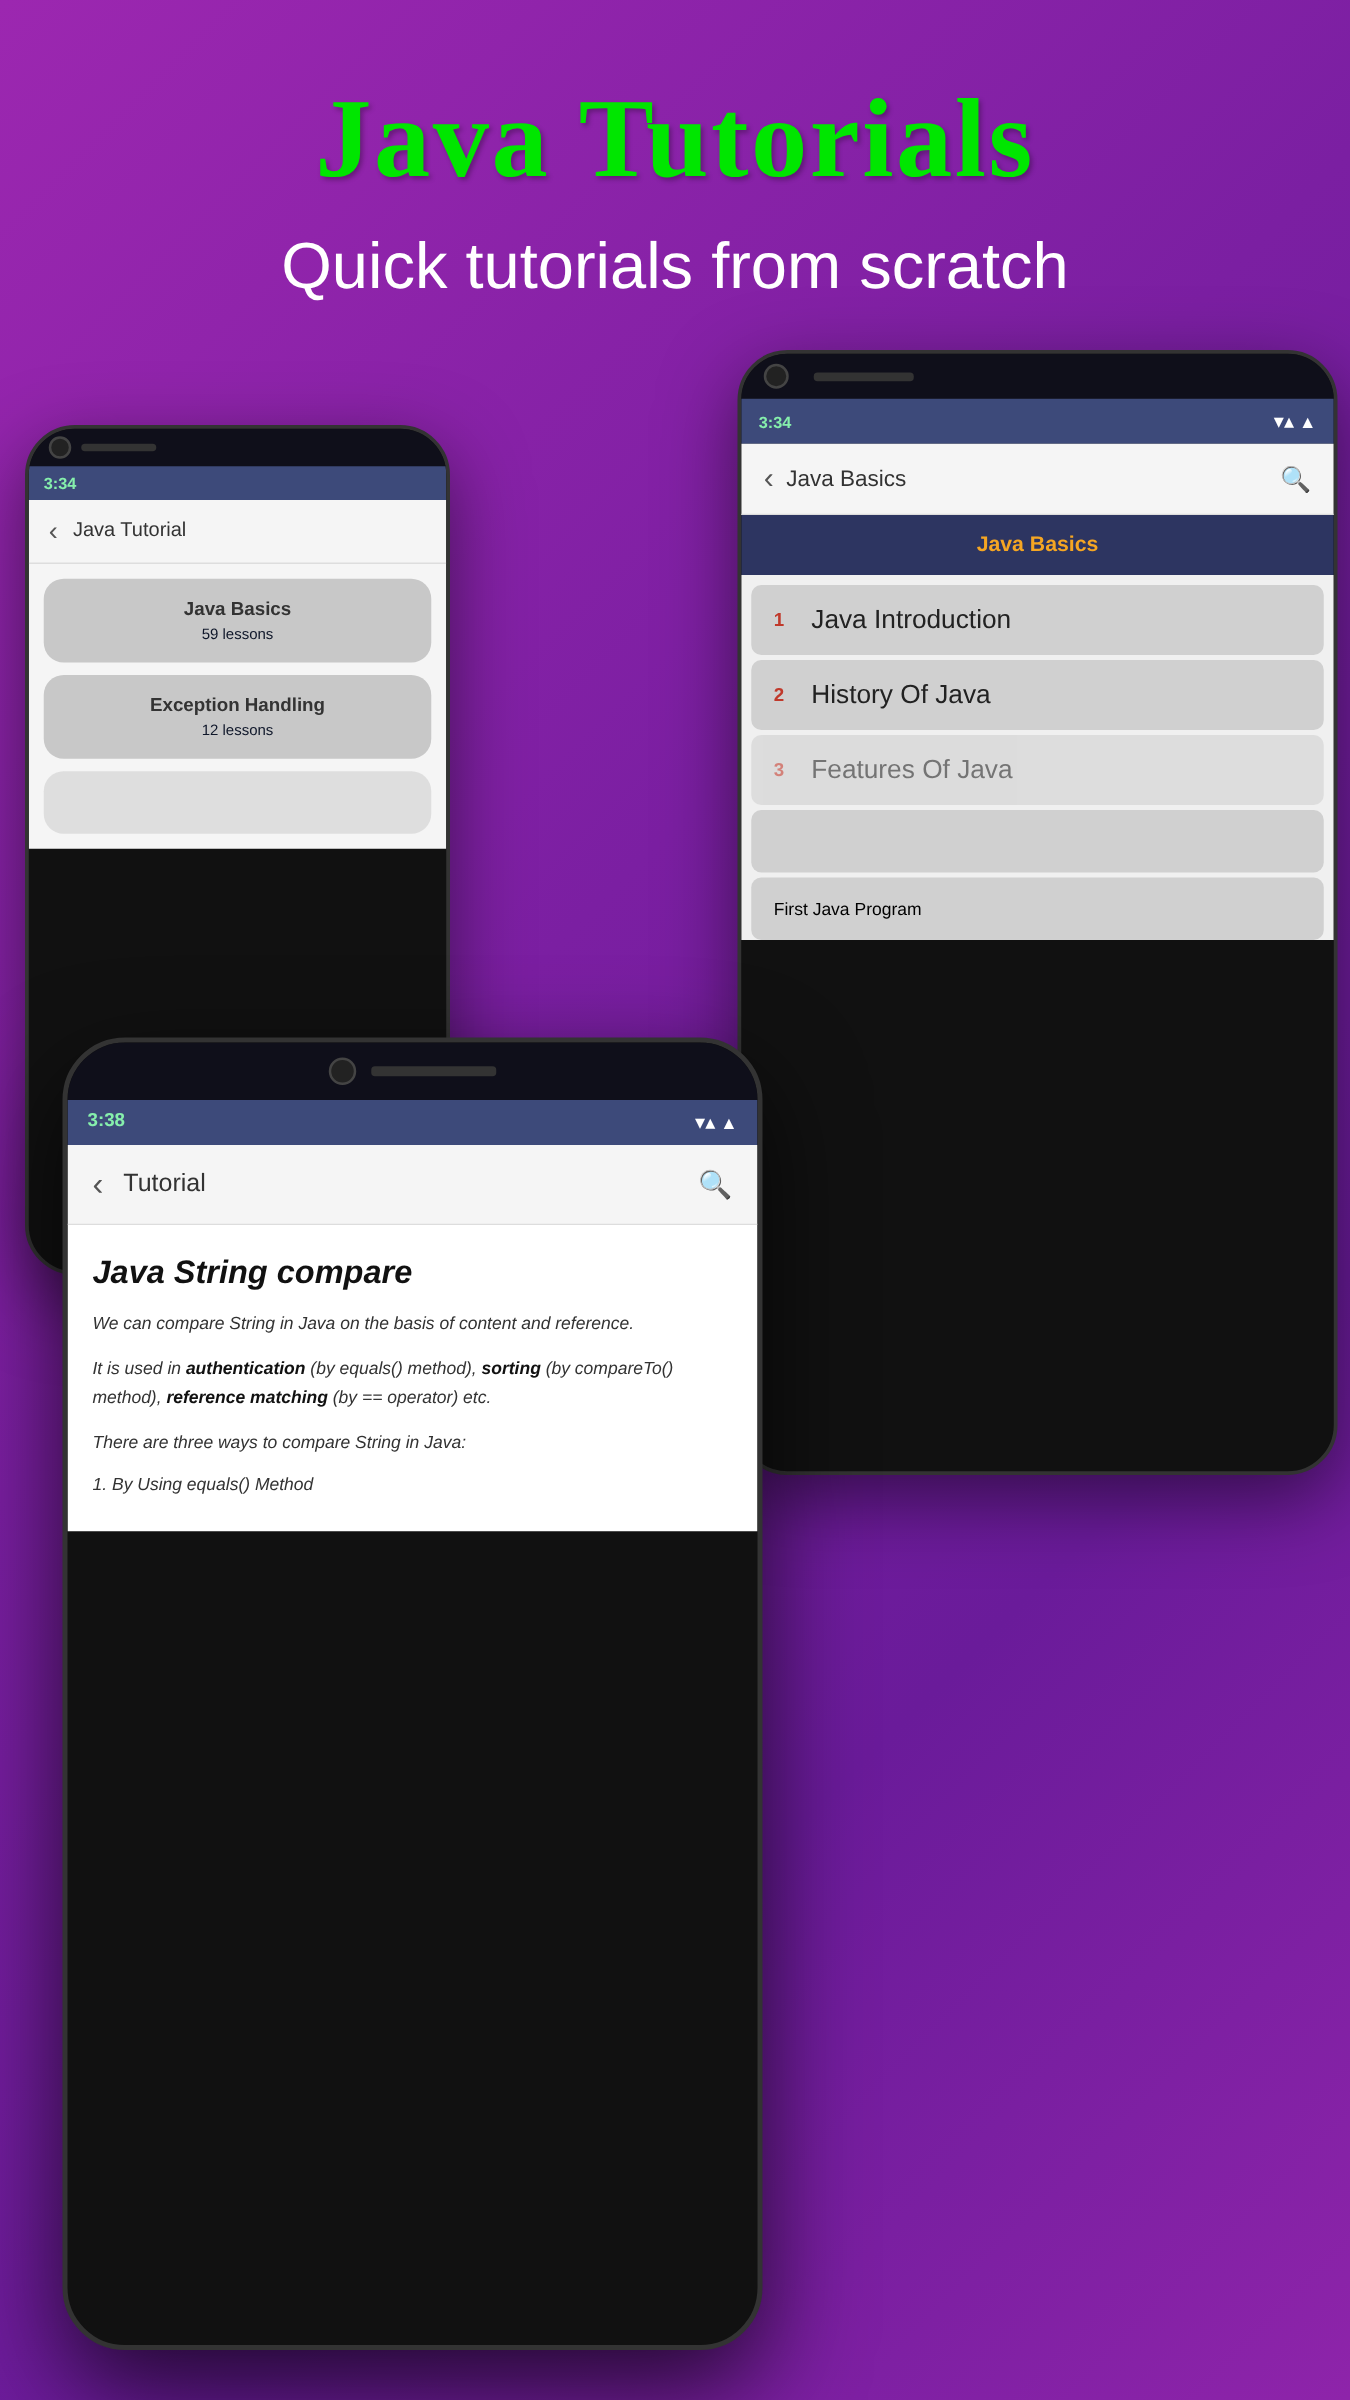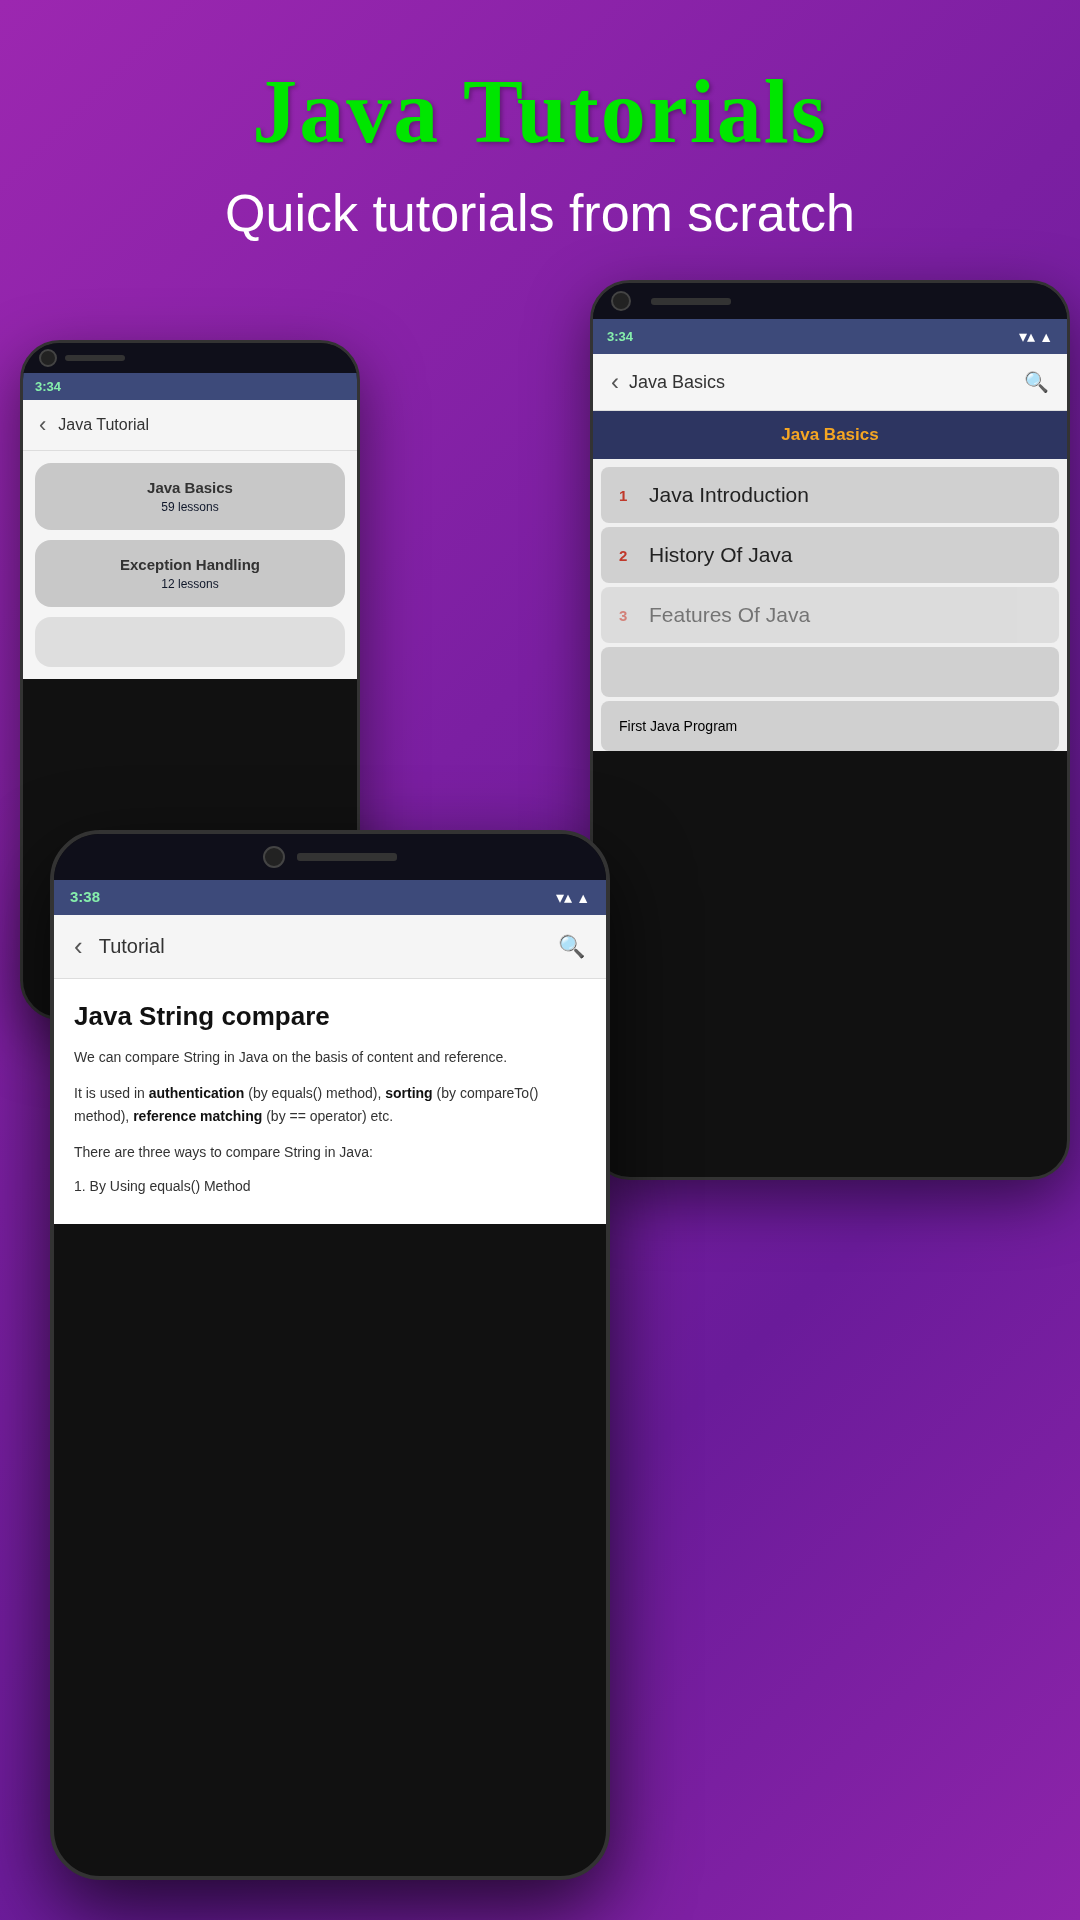--- a/index.html
+++ b/index.html
@@ -268,20 +268,21 @@
       display: flex;
       align-items: center;
       justify-content: space-between;
       border-bottom: 1px solid #ddd;
     }
 
     .phone-front .content-area {
       background: #ffffff;
       padding: 20px 18px;
       flex: 1;
+      font-style: italic;
     }
 
     .tutorial-title {
       font-size: 26px;
       font-weight: 900;
       color: #111;
       margin-bottom: 14px;
     }
 
     .tutorial-para {

